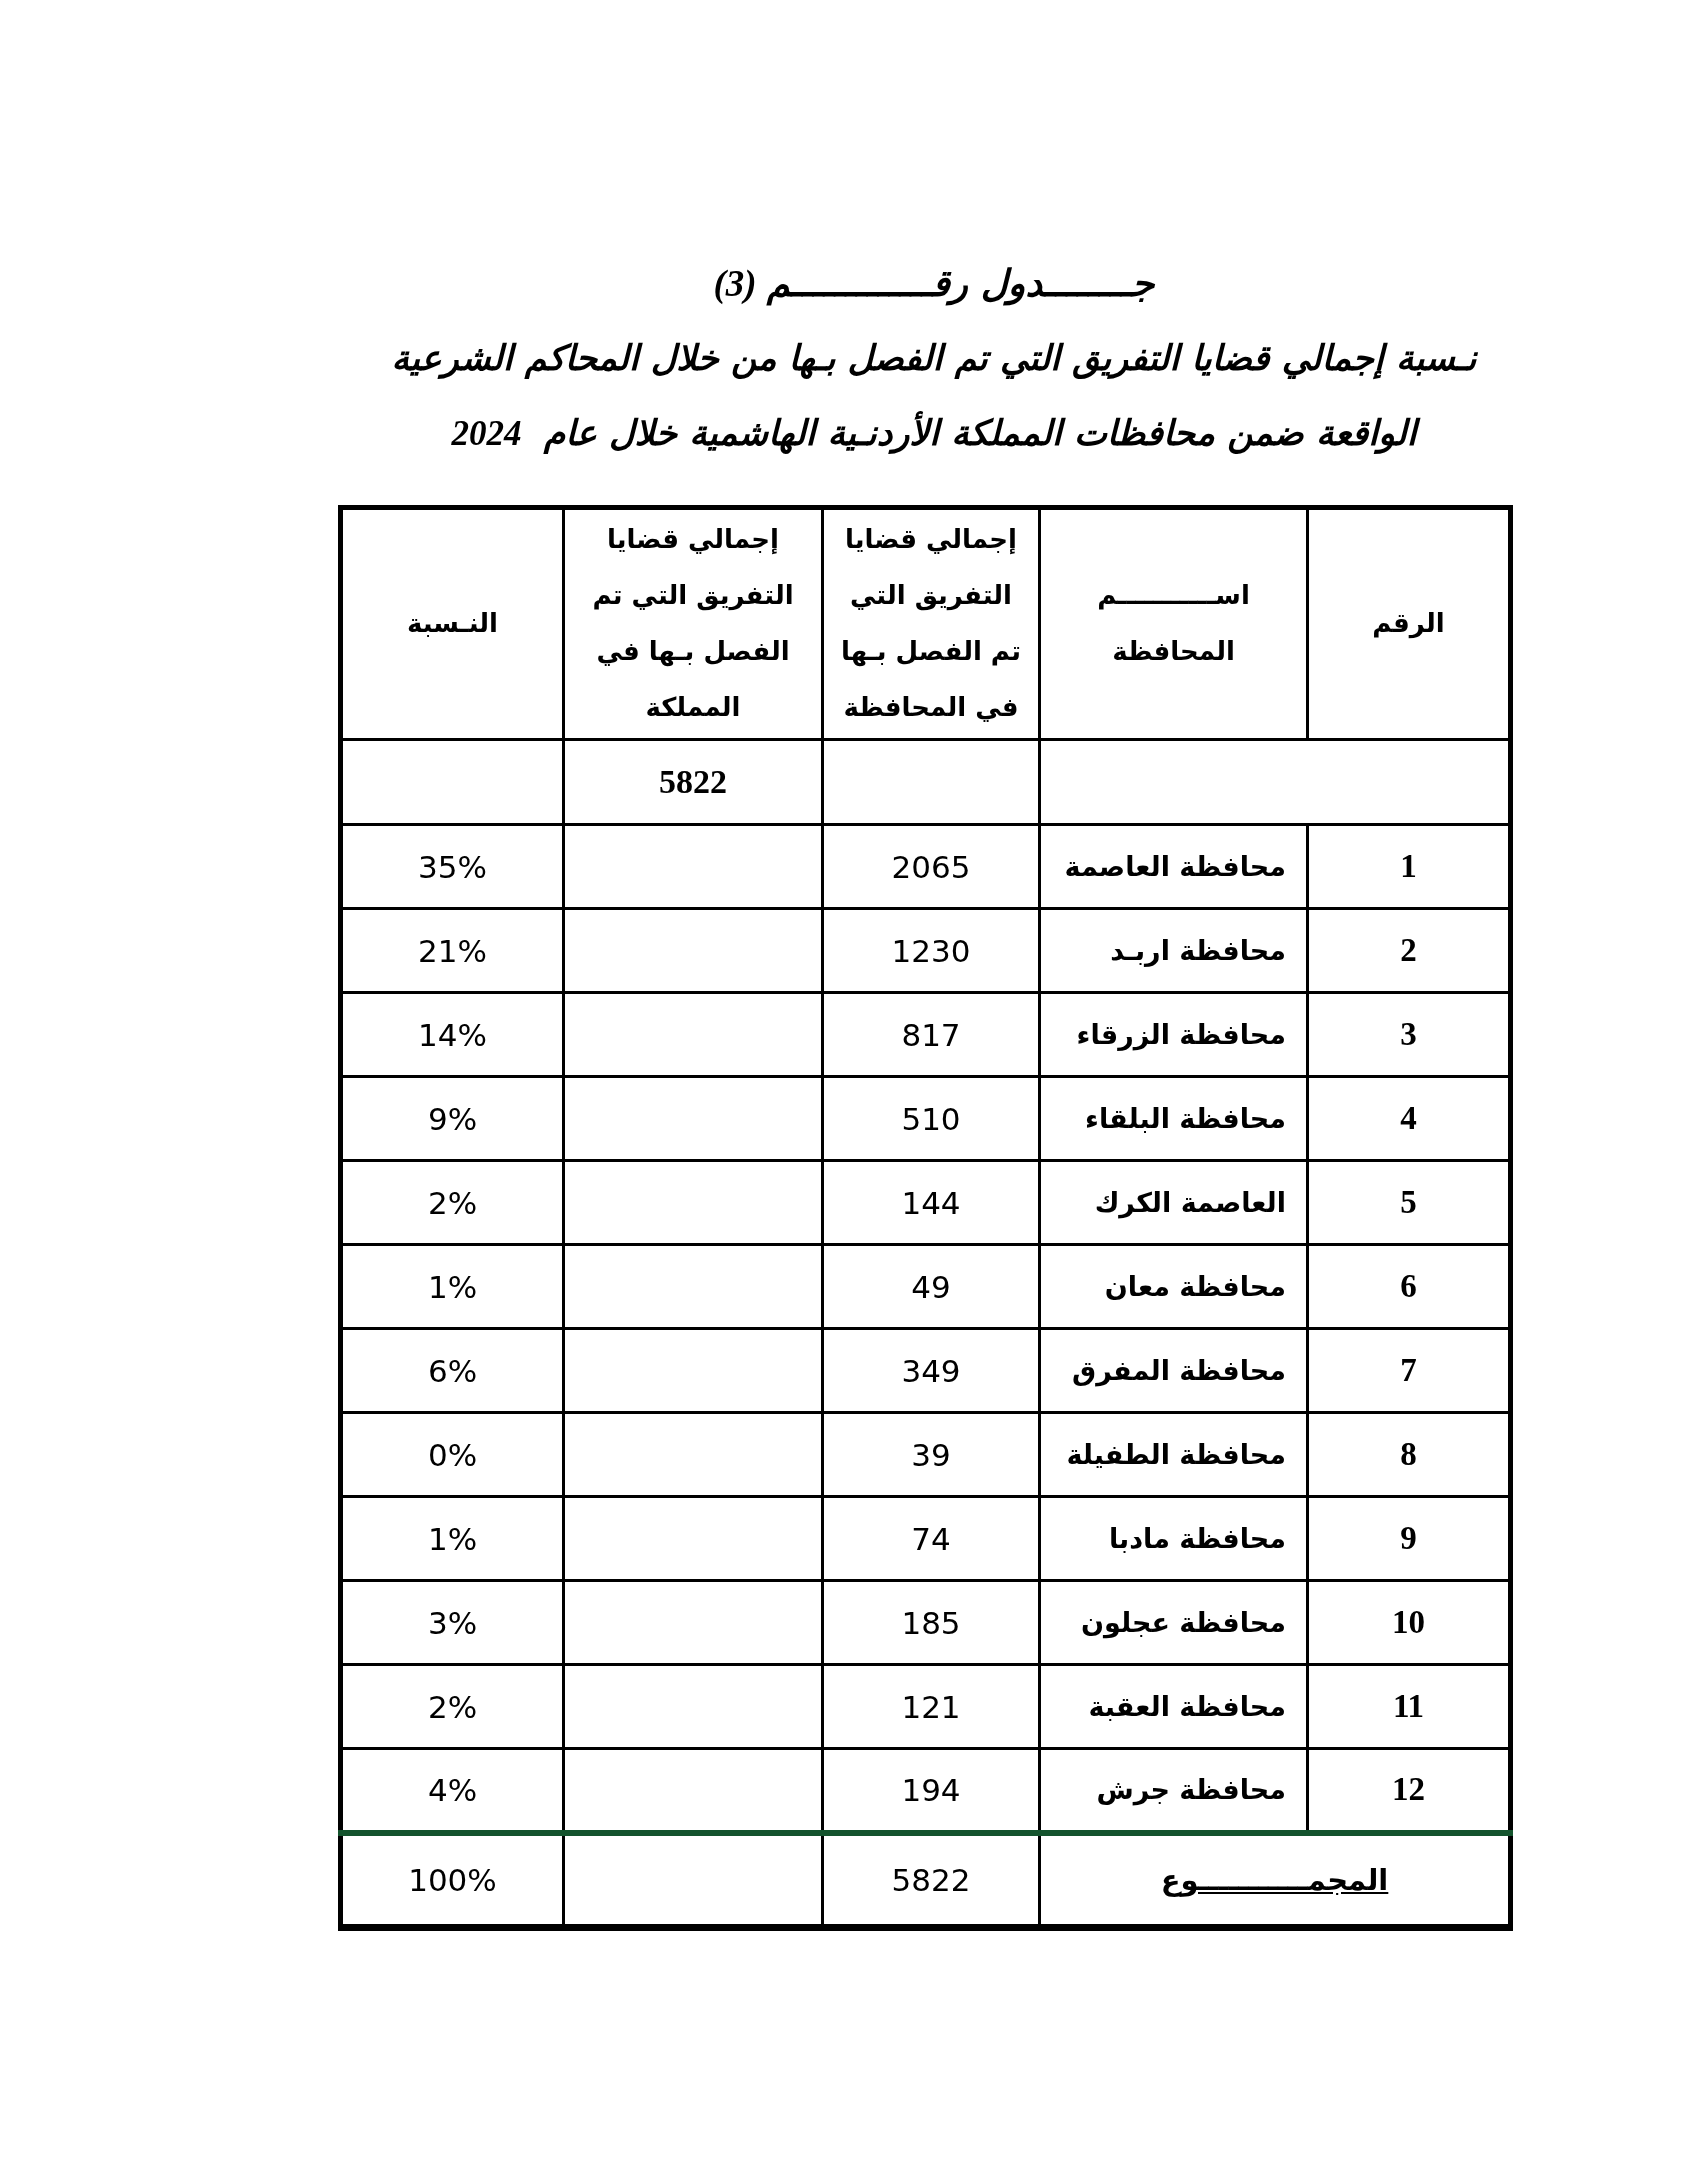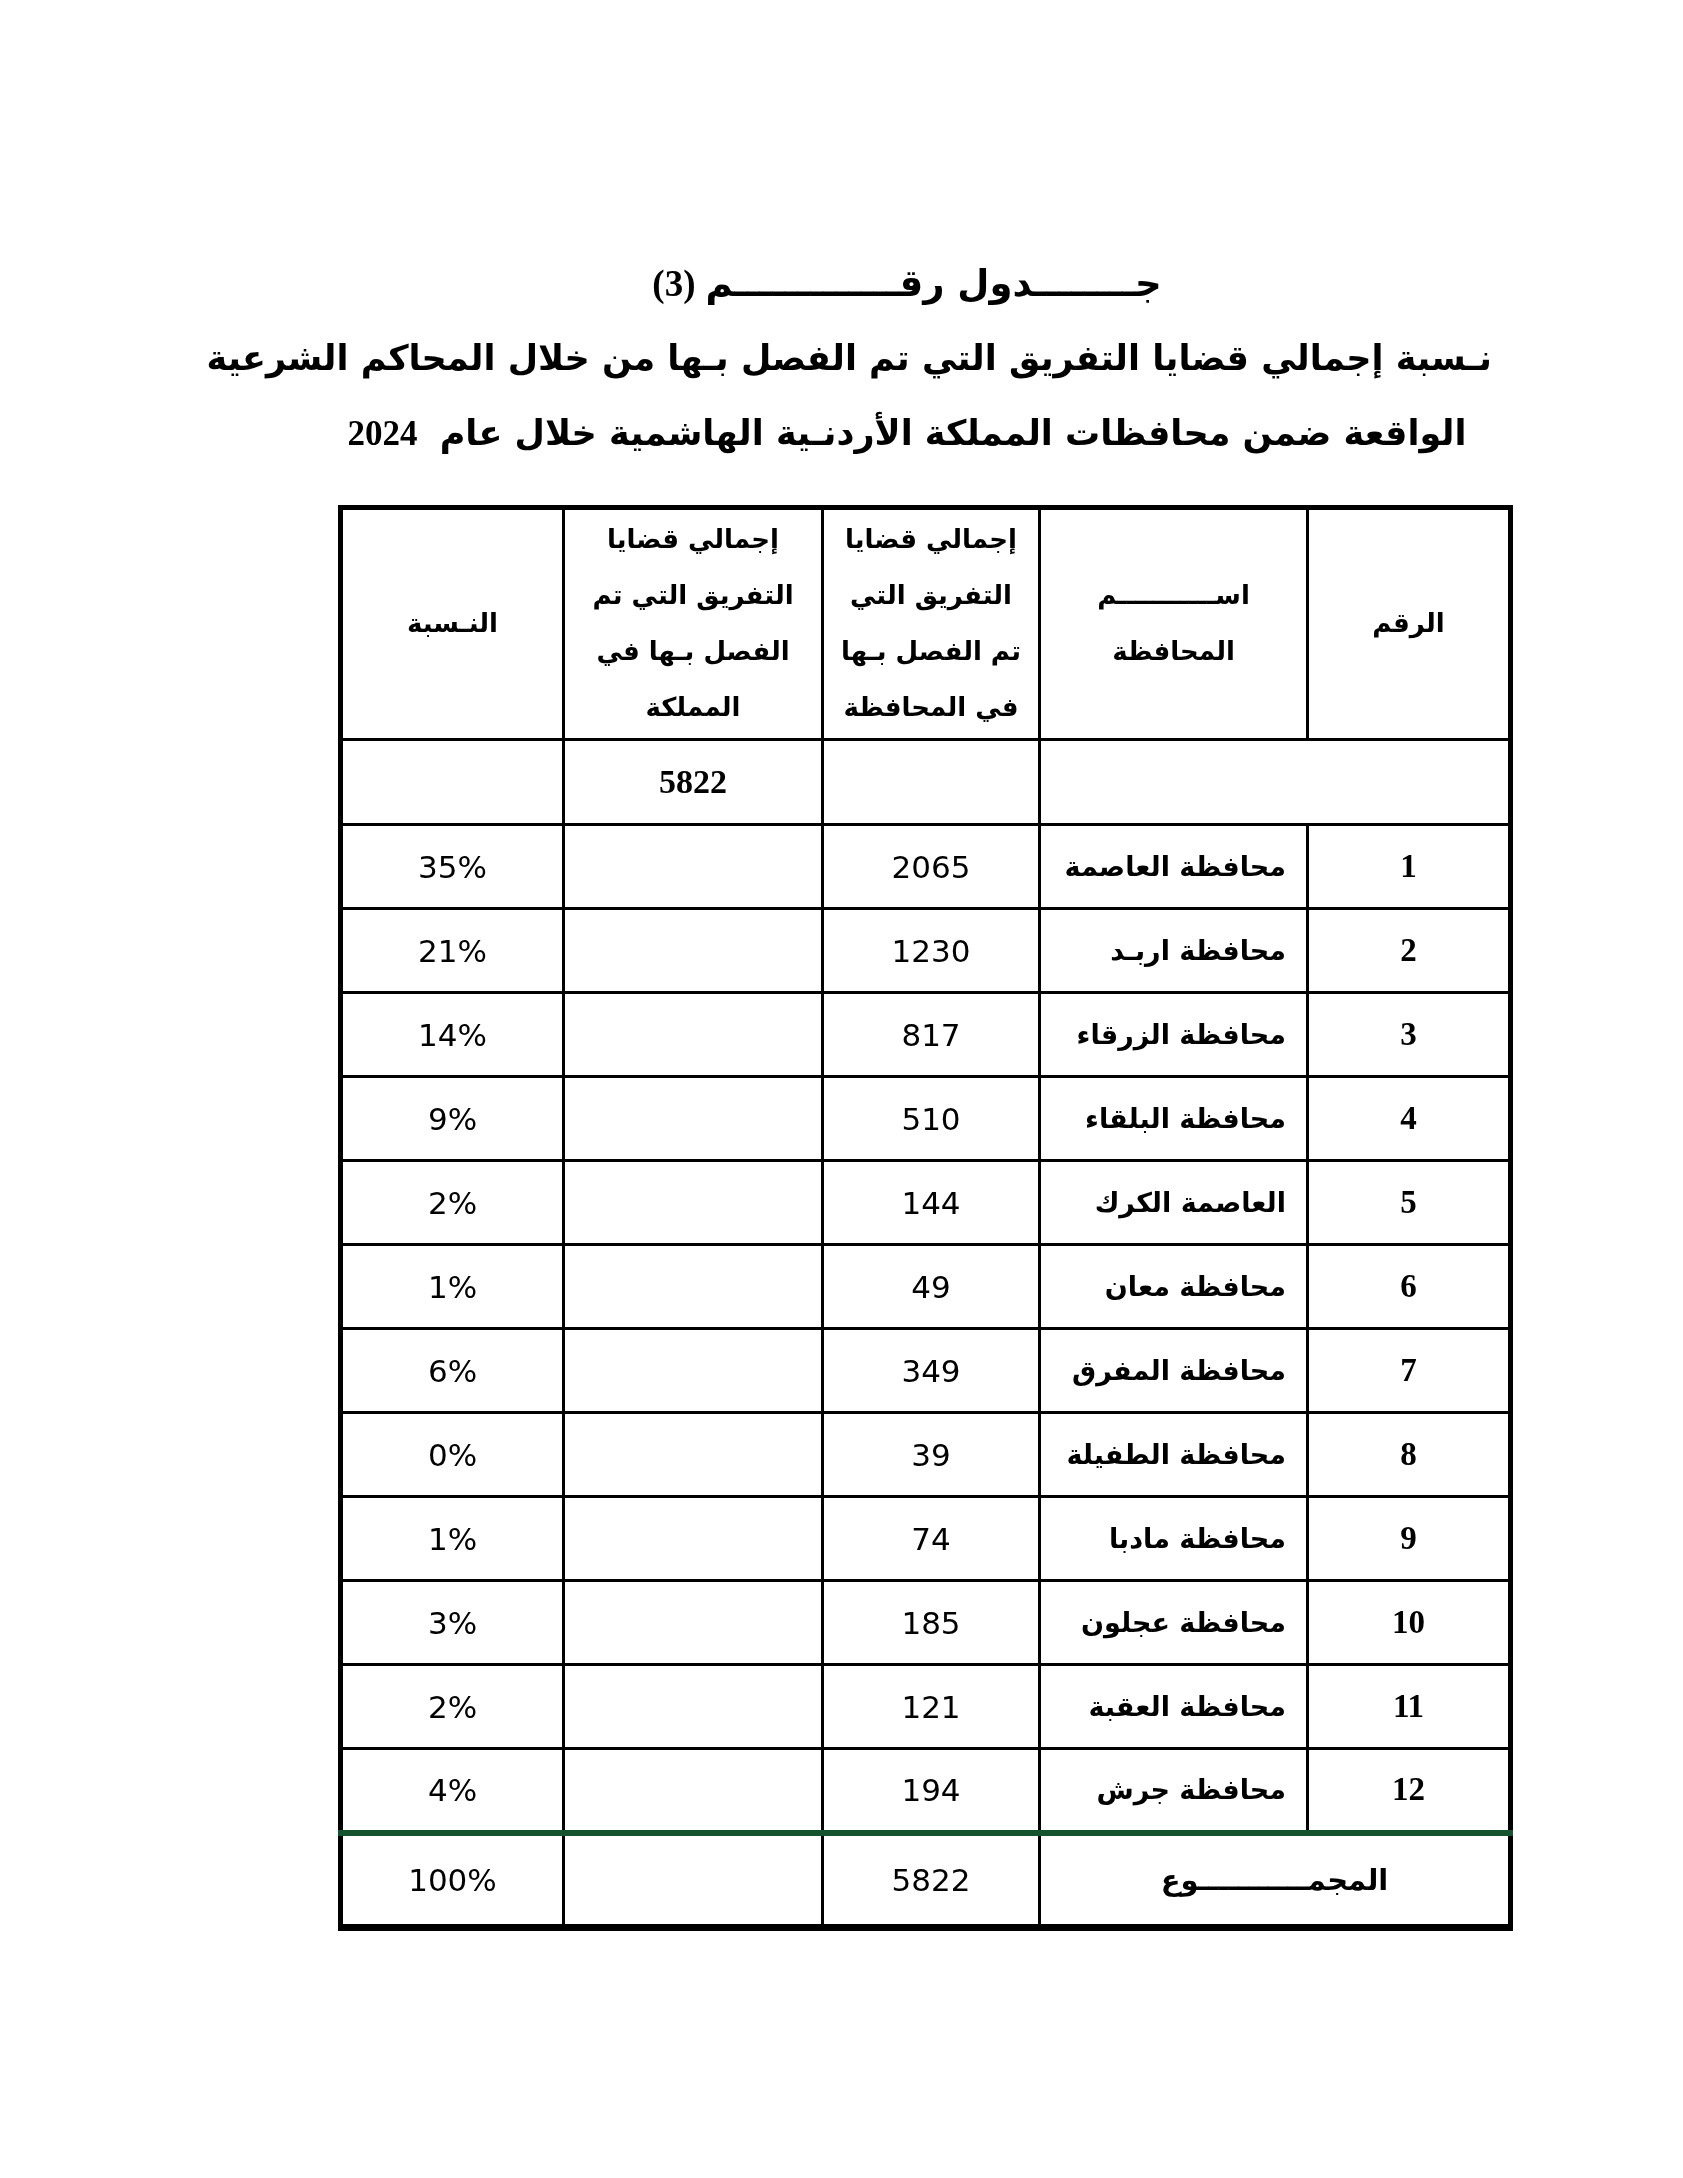--- a/index.html
+++ b/index.html
@@ -12,25 +12,26 @@
     width: 1683px;
     height: 2178px;
     background: #ffffff;
     color: #000000;
     font-family: "DejaVu Sans", sans-serif;
     overflow: hidden;
   }
   
   .titles {
     position: absolute;
-    left: 322px;
+    left: 349px;
     top: 246px;
     width: 1170px;
     text-align: center;
     direction: rtl;
+    font-style: italic;
   }
   .title-line {
     font-weight: 700;
     font-size: 35px;
     line-height: 75px;
     white-space: nowrap;
   }
   .title-line.first {
     font-size: 37px;
   }
@@ -90,20 +91,21 @@
   }
   td.kingdom-serif-cell {
     font-family: "Liberation Serif", "DejaVu Serif", serif;
     font-weight: 700;
     font-size: 34px;
   }
   td.total-label-cell {
     font-weight: 700;
     font-size: 29px;
     white-space: nowrap;
+    text-decoration: underline;
   }
 </style>
 </head>
 <body>
 
 <div class="page">
 
   <div class="titles">
     <div class="title-line first"><span>جــــــــدول رقـــــــــــــم</span><span class="serif-num" dir="ltr">(3)</span></div>
     <div class="title-line">نـسبة إجمالي قضايا التفريق التي تم الفصل بـها من خلال المحاكم الشرعية</div>

